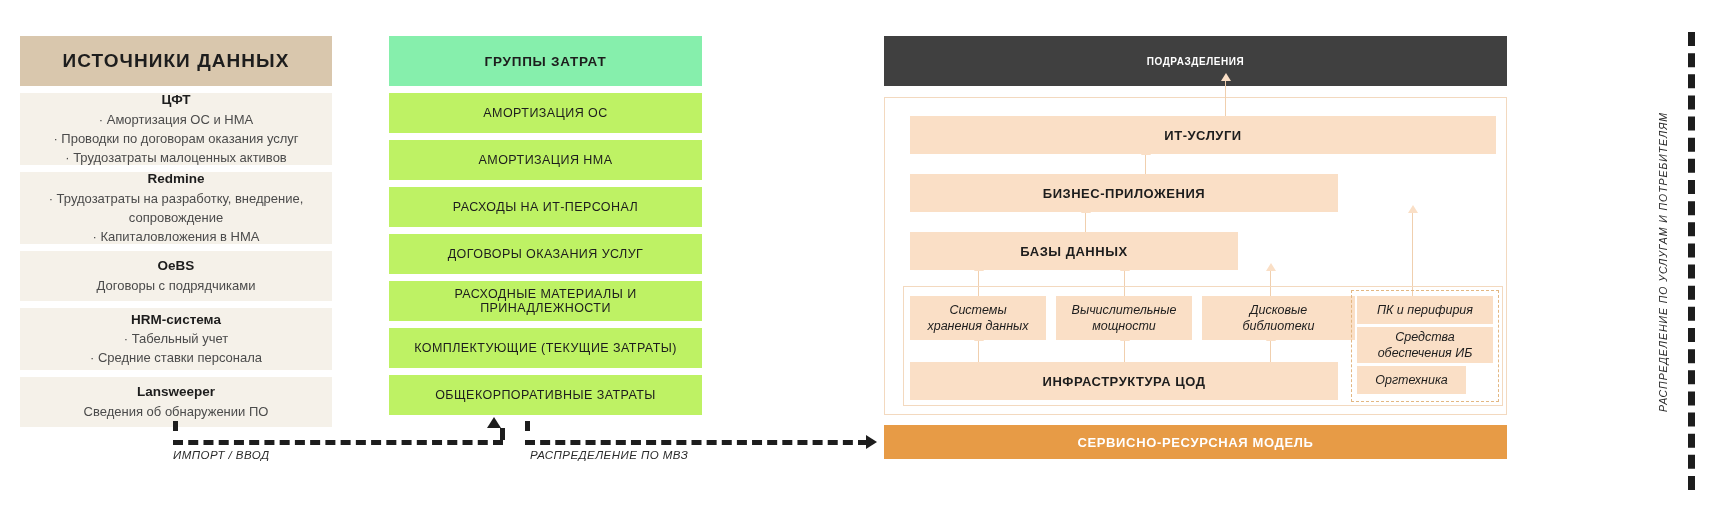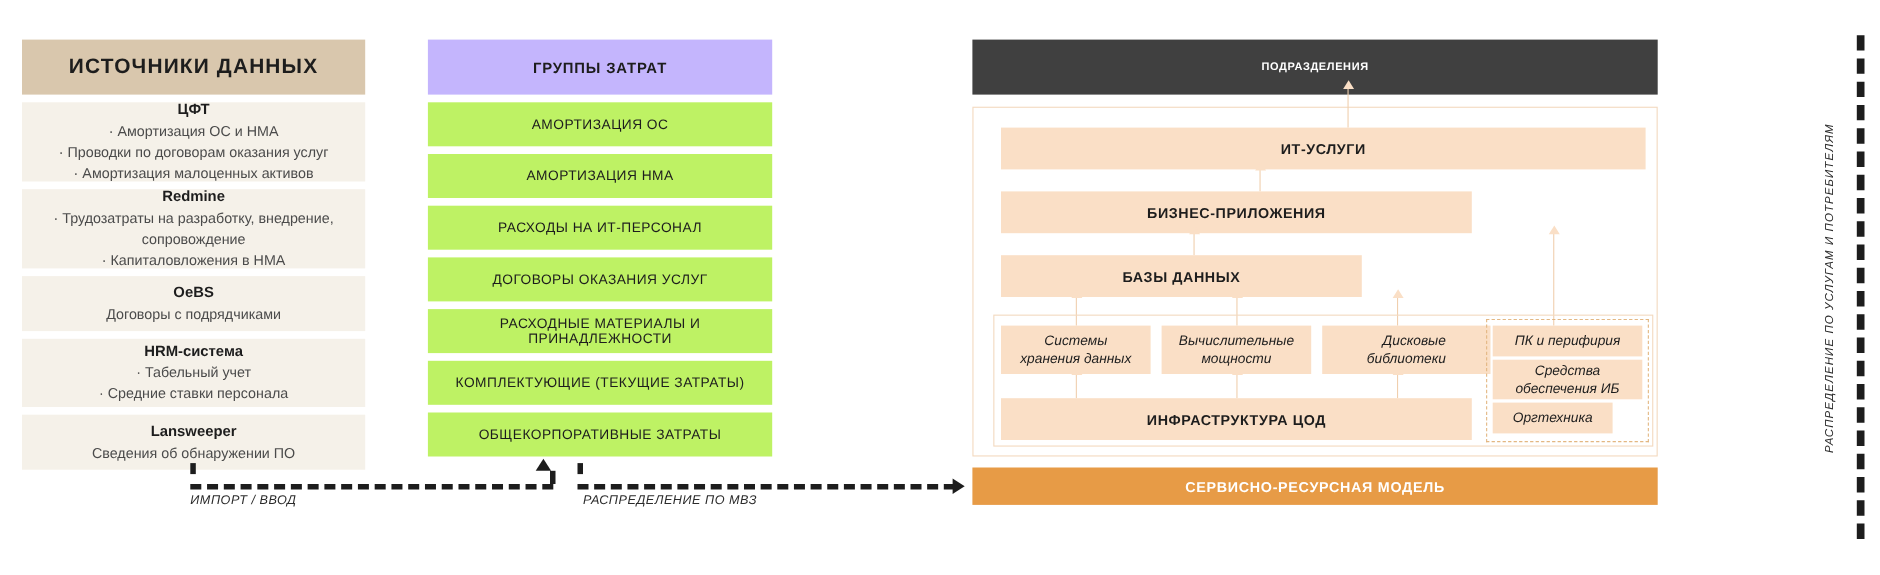--- a/index.html
+++ b/index.html
@@ -28,21 +28,21 @@
   .left-card .ln { font-size: 13px; color: #4b4b4b; line-height: 1.47; }
   .lc0 { height: 72px; }
   .lc1 { height: 50px; }
   .lc2 { height: 72px; }
   .lc3 { height: 62px; }
   .lc4 { height: 50px; }
 
   
   .col-mid { position: absolute; left: 389px; top: 36px; width: 313px; }
   .mid-header {
-    height: 50px; background: #c4b5fd; color: #1d1d1d;
+    height: 50px; background: #86efac; color: #1d1d1d;
     font-size: 13.5px; font-weight: bold; letter-spacing: .055em;
   }
   .mid-card {
     height: 40px; background: #bef264; margin-top: 7px;
     font-size: 12.5px; color: #1d1d1d; letter-spacing: .035em;
     padding: 0 6px;
   }
 
   
   .col-right { position: absolute; left: 884px; top: 36px; width: 623px; }
@@ -67,21 +67,21 @@
   .r-itservices { left: 19px; top: 12px; width: 586px; height: 38px; }
   .r-bizapps    { left: 19px; top: 70px; width: 428px; height: 38px; }
   .r-db         { left: 19px; top: 128px; width: 328px; height: 38px; }
 
   .inner-frame {
     position: absolute; left: 12px; top: 182px; width: 600px; height: 120px;
     border: 1px solid #f3d9bf;
   }
   .r-sys   { left: 19px; top: 192px; width: 136px; height: 44px; }
   .r-comp  { left: 165px; top: 192px; width: 136px; height: 44px; }
-  .r-disk  { left: 311px; top: 192px; width: 153px; height: 44px; text-align: right; }
+  .r-disk  { left: 311px; top: 192px; width: 153px; height: 44px; }
   .r-cod   { left: 19px; top: 258px; width: 428px; height: 38px; }
 
   .dashed-frame {
     position: absolute; left: 460px; top: 186px; width: 148px; height: 112px;
     border: 1px dashed #e3b782;
   }
   .r-pc    { left: 466px; top: 192px; width: 136px; height: 28px; }
   .r-ib    { left: 466px; top: 223px; width: 136px; height: 36px; }
   .r-org   { left: 466px; top: 262px; width: 109px; height: 28px; }
 
@@ -139,21 +139,21 @@
 
 <div id="root">
 
   <div class="col-left">
     <div class="blk left-header">ИСТОЧНИКИ ДАННЫХ</div>
 
     <div class="blk left-card lc0">
       <div class="ttl">ЦФТ</div>
       <div class="ln">· Амортизация ОС и НМА</div>
       <div class="ln">· Проводки по договорам оказания услуг</div>
-      <div class="ln">· Амортизация малоценных активов</div>
+      <div class="ln">· Трудозатраты малоценных активов</div>
     </div>
 
     <div class="blk left-card lc2">
       <div class="ttl">Redmine</div>
       <div class="ln">· Трудозатраты на разработку, внедрение,</div>
       <div class="ln">сопровождение</div>
       <div class="ln">· Капиталовложения в НМА</div>
     </div>
 
     <div class="blk left-card lc1">

